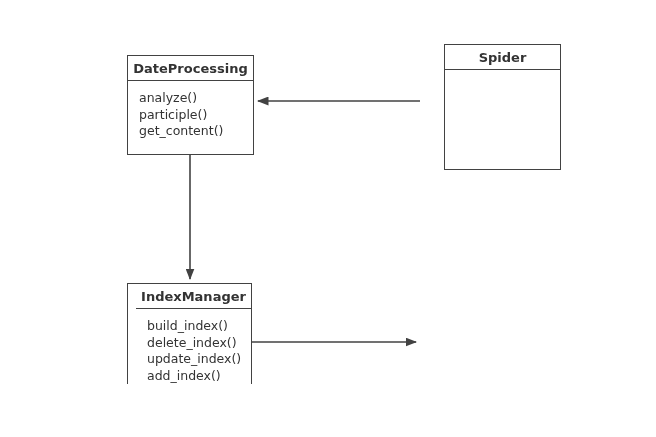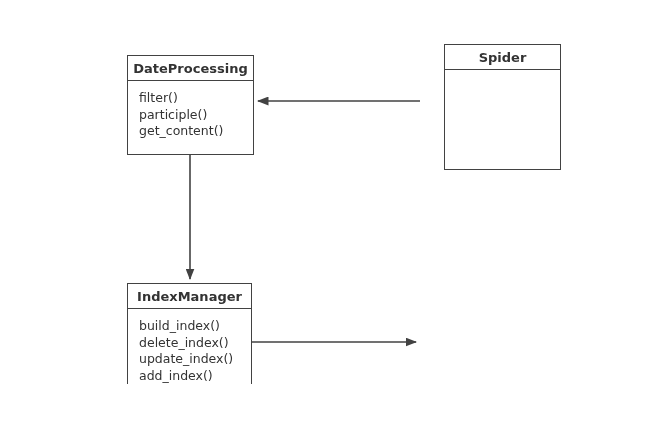--- a/index.html
+++ b/index.html
@@ -49,31 +49,31 @@
   }
 </style>
 </head>
 <body>
 
 <div class="canvas">
 
   <div class="uml-class" style="left:127px; top:55px; width:127px; height:100px;">
     <div class="uml-title">DateProcessing</div>
     <div class="uml-methods">
-      <div class="method">filter()</div>
+      <div class="method">analyze()</div>
       <div class="method">participle()</div>
       <div class="method">get_content()</div>
     </div>
   </div>
 
   <div class="uml-class" style="left:420px; top:44px; width:117px; height:126px;margin-left:24px;">
     <div class="uml-title">Spider</div>
   </div>
 
-  <div class="uml-class" style="left:127px; top:283px; width:125px; height:123px;">
+  <div class="uml-class" style="left:127px; top:283px; width:125px; height:123px;padding-left:8px;">
     <div class="uml-title">IndexManager</div>
     <div class="uml-methods">
       <div class="method">build_index()</div>
       <div class="method">delete_index()</div>
       <div class="method">update_index()</div>
       <div class="method">add_index()</div>
     </div>
   </div>
 
 

